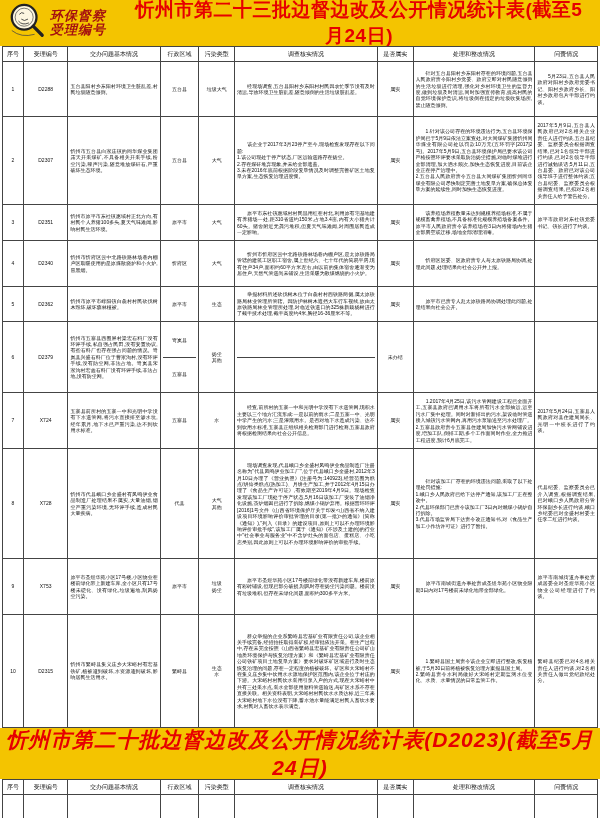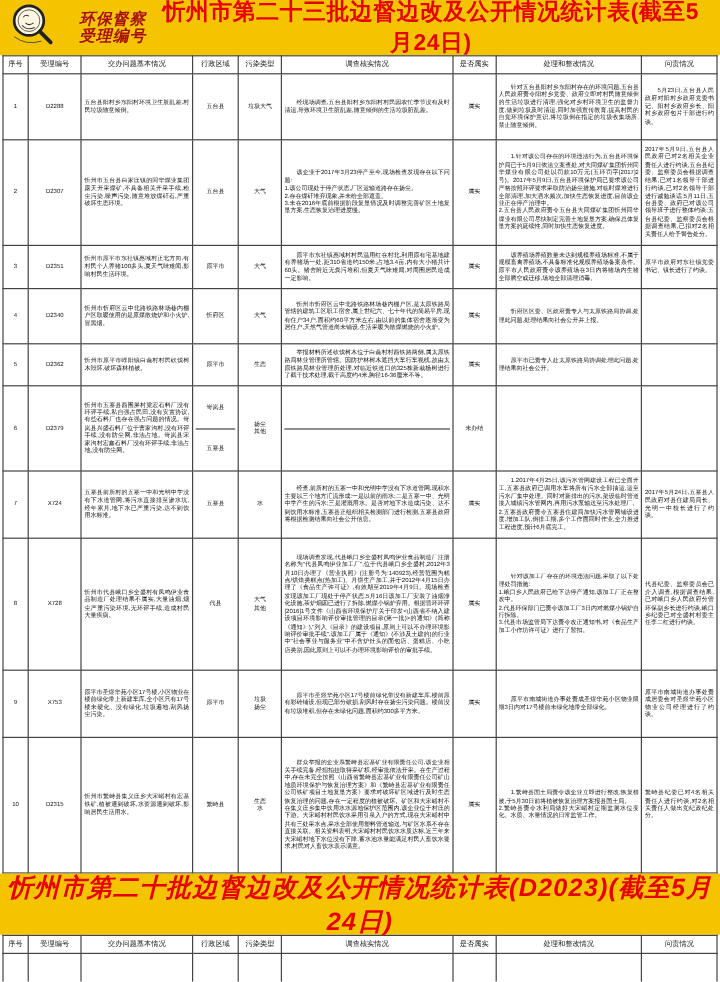--- a/index.html
+++ b/index.html
@@ -7,21 +7,21 @@
     width:600px;height:818px;overflow:hidden;background:#ffffff;
     font-family:"Liberation Sans","DejaVu Sans",sans-serif;
     position:relative;
   }
   .band{
     background:#f4c400;width:600px;display:flex;align-items:center;
     box-sizing:border-box;
   }
   .band1{height:46px;padding:0 8px;}
   .band2{height:51px;justify-content:center;font-style:italic;}
-  .logo{display:flex;align-items:center;gap:20px;width:118px;flex:none;text-align:right;}
+  .logo{display:flex;align-items:center;gap:4px;width:118px;flex:none;text-align:right;}
   .logo-text{font-weight:bold;font-style:italic;color:#a51010;font-size:13px;line-height:1.05;letter-spacing:1px;white-space:nowrap;}
   .main-title{flex:1;text-align:center;color:#e60000;font-weight:bold;font-size:19px;letter-spacing:0.5px;}
   .main-title2{color:#e60000;font-weight:bold;font-size:21px;letter-spacing:1px;text-align:center;}
   table.stat{
     border-collapse:collapse;table-layout:fixed;width:596px;margin:0 2px;background:#fff;
   }
   table.stat th, table.stat td{
     border:1px solid #444;padding:1px 2px;vertical-align:middle;
     font-size:5px;line-height:6.4px;color:#111;box-sizing:border-box;
     overflow:hidden;

